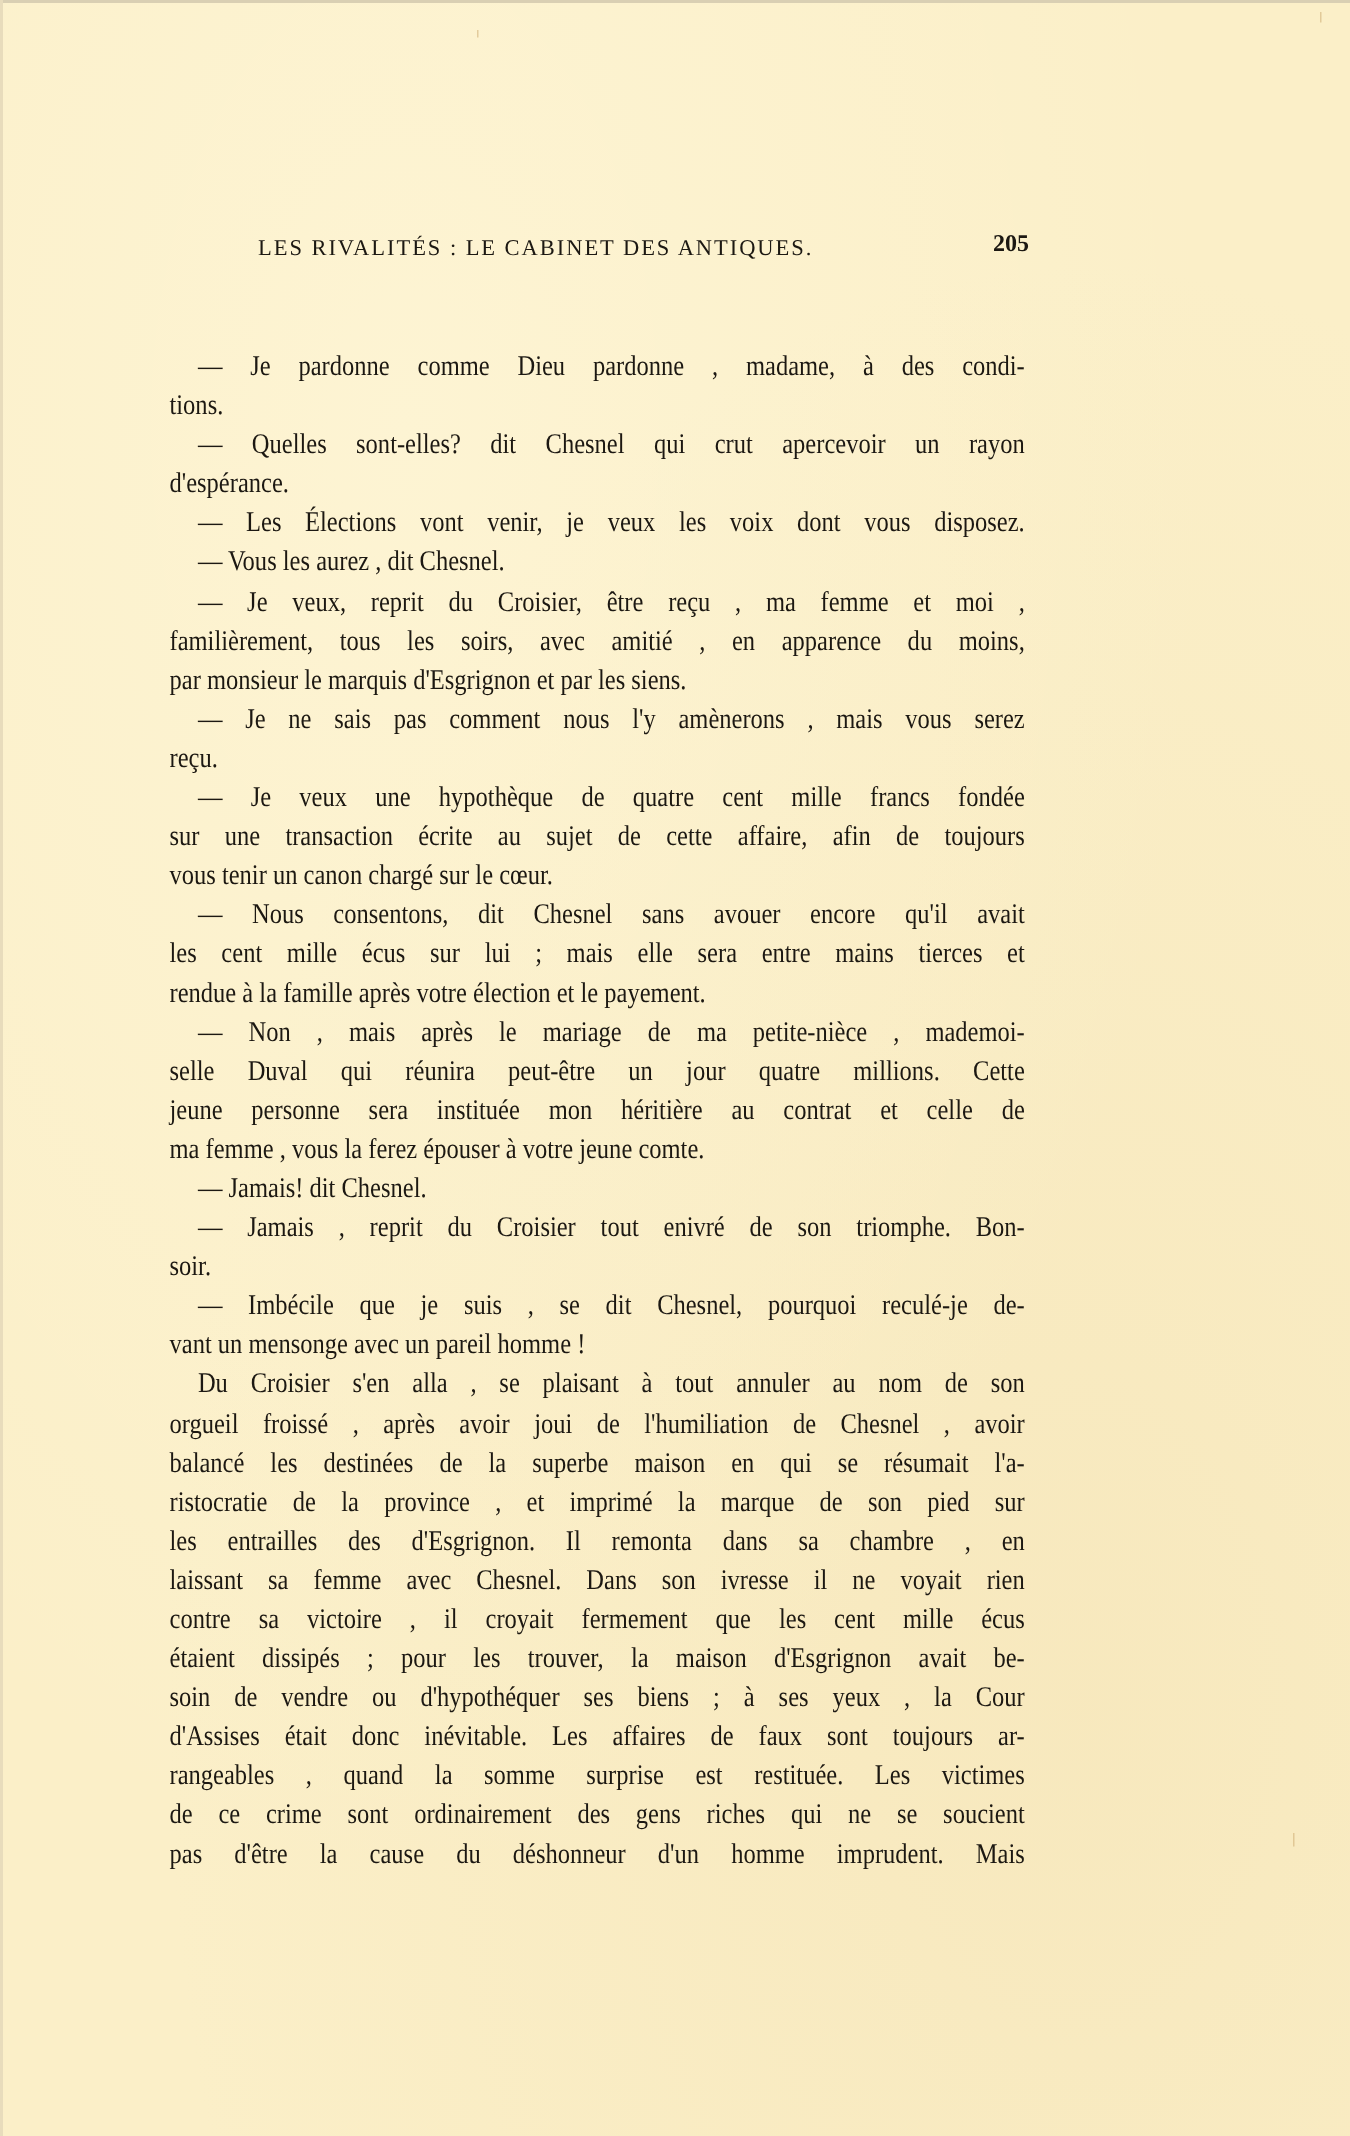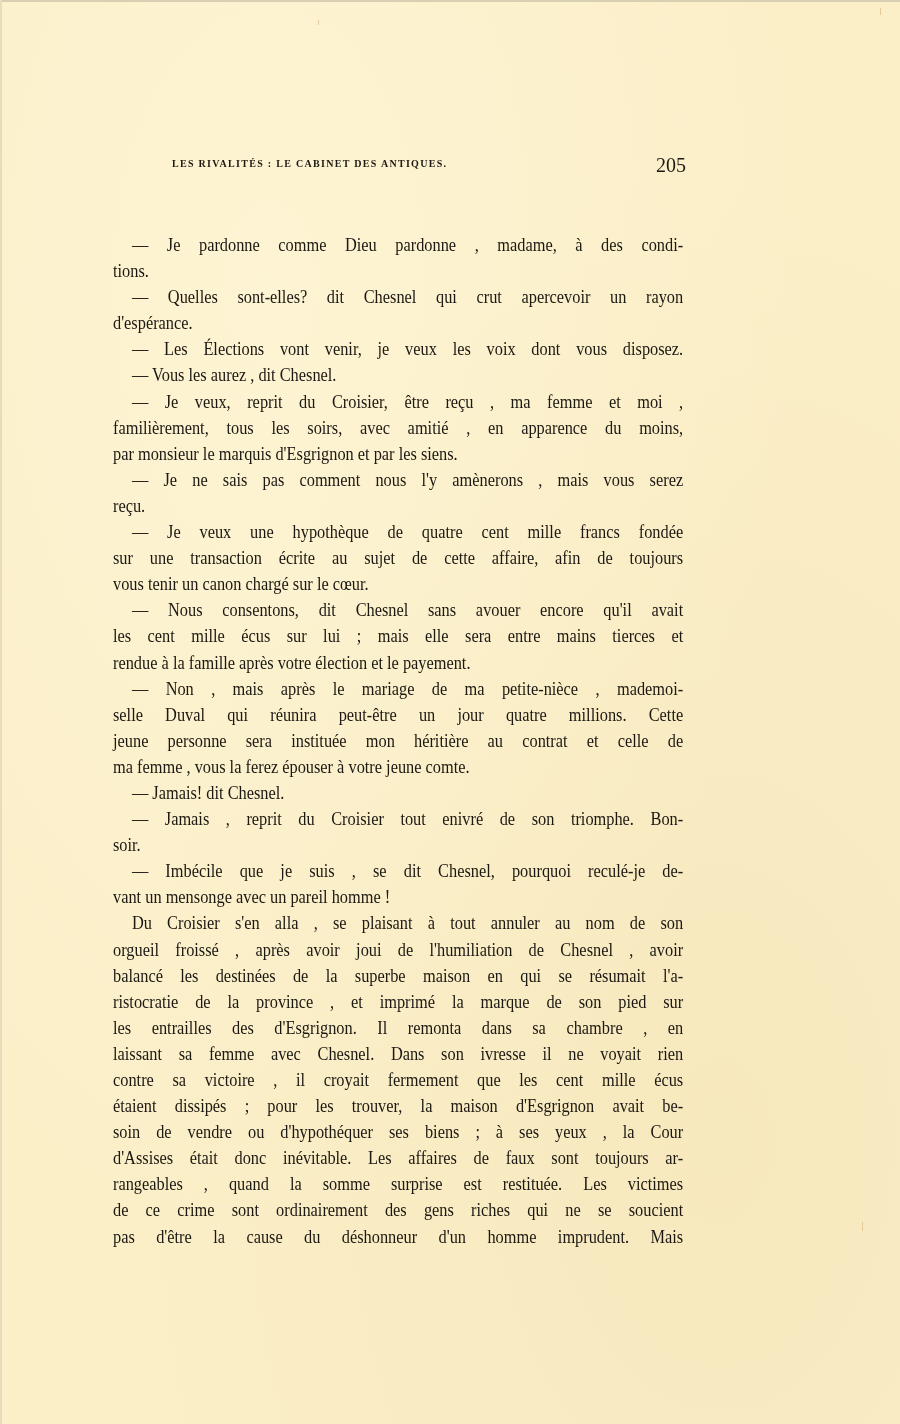--- a/index.html
+++ b/index.html
@@ -19,26 +19,26 @@
   }
   .page-edge-left {
     position: absolute; left: 0; top: 0; width: 2px; height: 1424px;
     background: #e8dcbc;
   }
   .header {
     position: absolute; left: 172px; top: 156px; width: 514px; height: 26px;
   }
   .running-head {
     position: absolute; left: 0; top: 2px;
-    font-size: 10px; font-weight: bold; letter-spacing: 1.3px;
+    font-size: 15px; font-weight: normal; letter-spacing: 1.3px;
     white-space: nowrap;
   }
   .page-number {
     position: absolute; right: 0; top: -2px;
-    font-size: 20px; font-weight: normal;
+    font-size: 16px; font-weight: bold;
   }
   .body-text {
     position: absolute; left: 113px; top: 188px; width: 570px; margin-top: 44px;
   }
   .line {
     height: 26.1px; line-height: 26.1px;
     font-size: 19px;
     white-space: nowrap;
     text-align: justify;
     text-align-last: justify;

